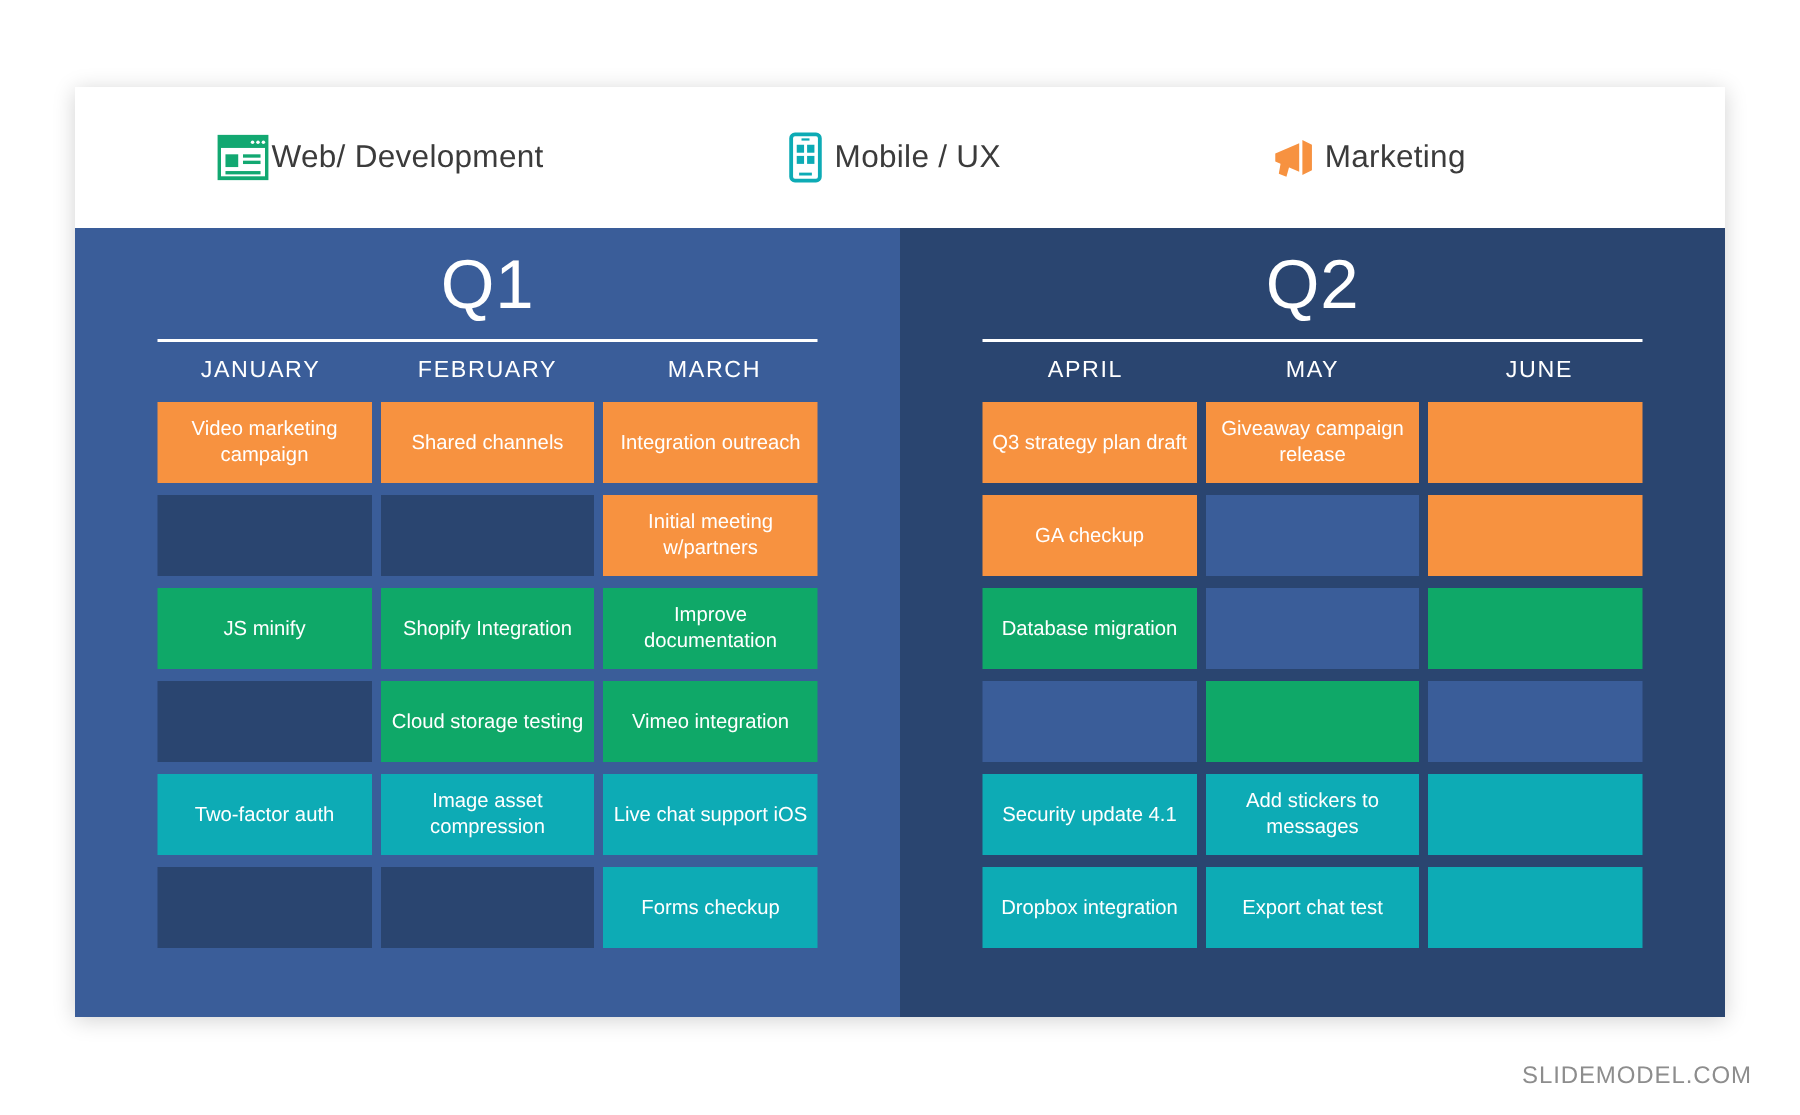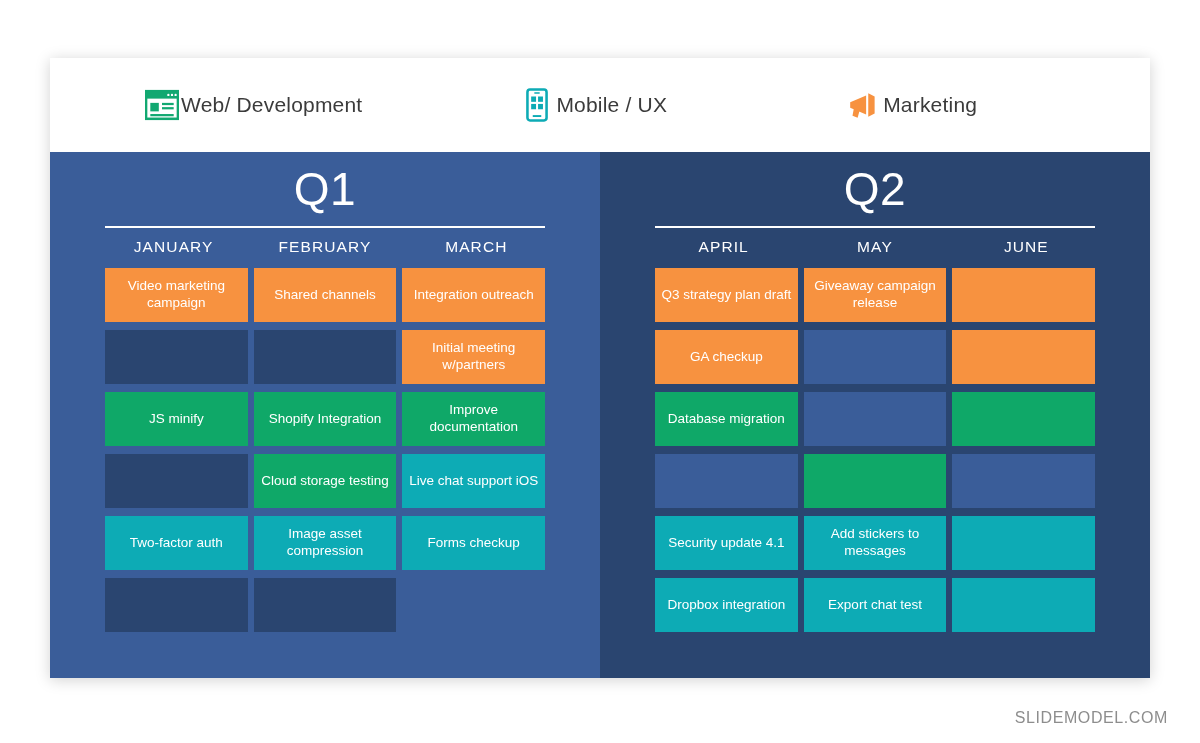--- a/index.html
+++ b/index.html
@@ -195,20 +195,21 @@
               <div class="cell c-empty-left"></div>
               <div class="cell c-green">Shopify Integration</div>
               <div class="cell c-green">Cloud storage testing</div>
               <div class="cell c-teal">Image asset compression</div>
               <div class="cell c-empty-left"></div>
             </div>
             <div class="col">
               <div class="cell c-orange">Integration  outreach</div>
               <div class="cell c-orange">Initial meeting w/partners</div>
               <div class="cell c-green">Improve documentation</div>
+              <div class="cell c-green">Vimeo integration</div>
               <div class="cell c-teal">Live chat support iOS</div>
               <div class="cell c-teal">Forms checkup</div>
             </div>
           </div>
         </div>
         <div class="quarter q-right">
           <div class="q-title">Q2</div>
           <div class="q-rule"></div>
           <div class="months">
             <div class="month-name">APRIL</div>

